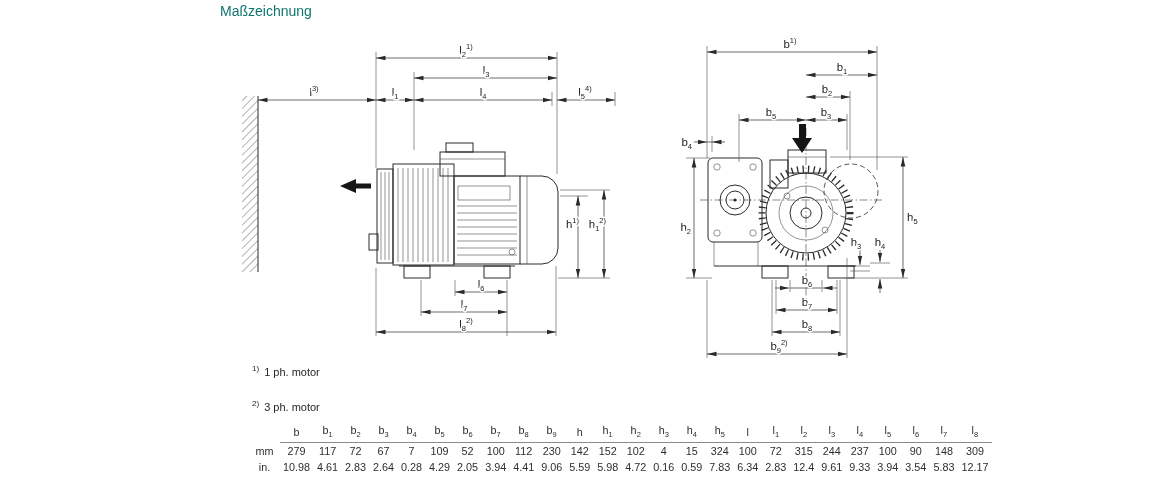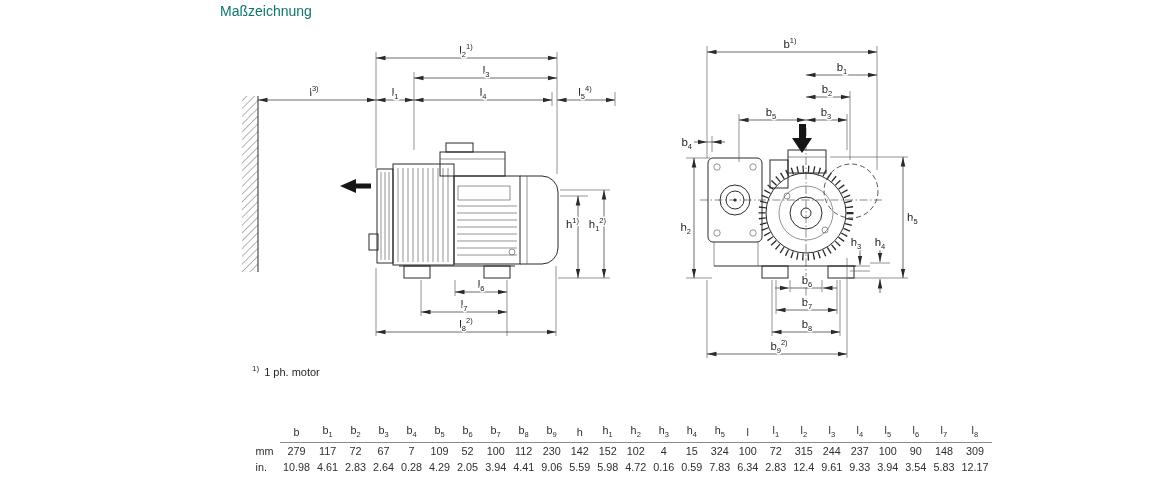--- a/index.html
+++ b/index.html
@@ -15,21 +15,21 @@
   .dimtext{font-size:11.5px;fill:#1c1c1c;paint-order:stroke;stroke:#ffffff;
            stroke-width:3px;stroke-linejoin:round;font-family:"Liberation Sans",sans-serif;}
   .footnotes{position:absolute;left:252px;top:347px;font-size:11px;color:#262626;}
   .footnote{margin-bottom:3px;line-height:19px;margin-top:12px;}
   .footnote sup{font-size:8px;margin-right:5px;}
   .dimtable{position:absolute;left:252px;top:422px;border-collapse:collapse;}
   .dimtable th,.dimtable td{font-weight:normal;text-align:center;padding:2px 3.5px;
        font-size:10.8px;color:#2e2e2e;white-space:nowrap;}
   .dimtable thead th{border-bottom:1px solid #8a8a8a;padding-bottom:3px;}
   .dimtable thead th.unit-col{border-bottom:none;}
-  .dimtable .rowlabel{text-align:left;padding-right:6px;color:#2e2e2e;}
+  .dimtable .rowlabel{text-align:center;padding-right:6px;color:#2e2e2e;}
   .dimtable sub{font-size:7.5px;}
 </style>
 </head>
 <body>
 
 <div class="title">Maßzeichnung</div>
 
 <svg class="drawing" width="1160" height="480" viewBox="0 0 1160 480">
   <defs>
     <marker id="ma" markerWidth="12" markerHeight="8" refX="9.5" refY="3" orient="auto-start-reverse" markerUnits="userSpaceOnUse">
@@ -162,20 +162,21 @@
     <text x="807" y="306" text-anchor="middle" class="dimtext"><tspan>b</tspan><tspan dy="3" font-size="7.5">7</tspan></text>
     <line x1="772" y1="332" x2="840" y2="332" class="dim" marker-start="url(#ma)" marker-end="url(#ma)"></line>
     <text x="807" y="328" text-anchor="middle" class="dimtext"><tspan>b</tspan><tspan dy="3" font-size="7.5">8</tspan></text>
     <line x1="707" y1="354" x2="847" y2="354" class="dim" marker-start="url(#ma)" marker-end="url(#ma)"></line>
     <text x="779" y="350" text-anchor="middle" class="dimtext"><tspan>b</tspan><tspan dy="3" font-size="7.5">9</tspan><tspan dy="-8" font-size="7.5">2)</tspan></text>
   </g>
 </svg>
 
 <div class="footnotes">
     <div class="footnote"><sup>1)</sup><span>1 ph. motor</span></div>
+    <div class="footnote"><sup>2)</sup><span>3 ph. motor</span></div>
   </div>
 
 <table class="dimtable">
   <thead>
     <tr>
       <th class="unit-col"></th>
     <th>b</th>
         <th>b<sub>1</sub></th>
         <th>b<sub>2</sub></th>
         <th>b<sub>3</sub></th>

